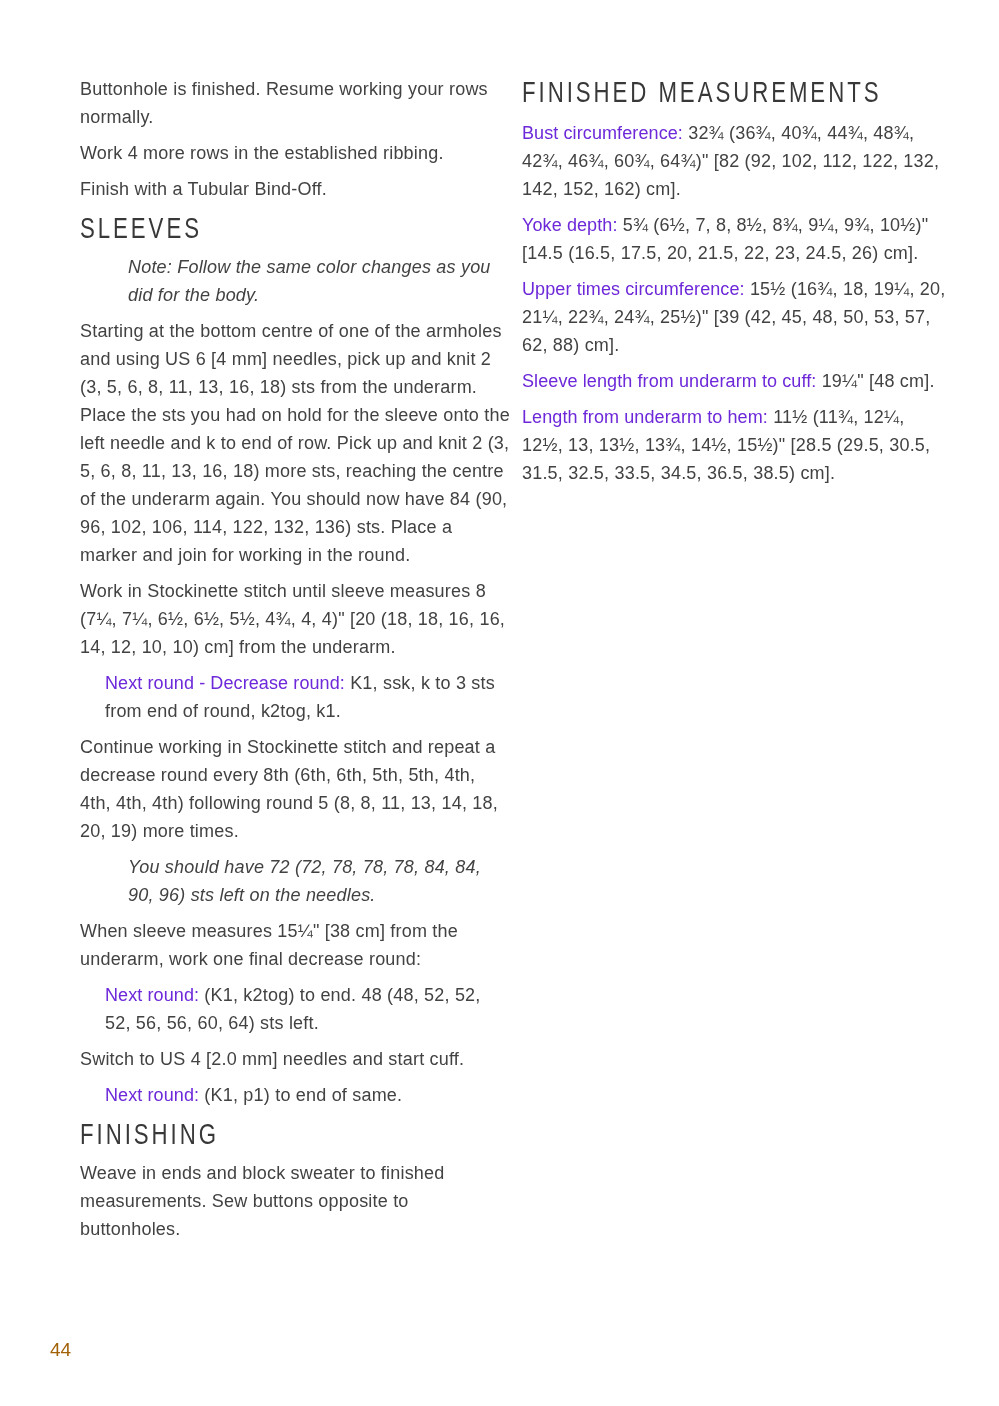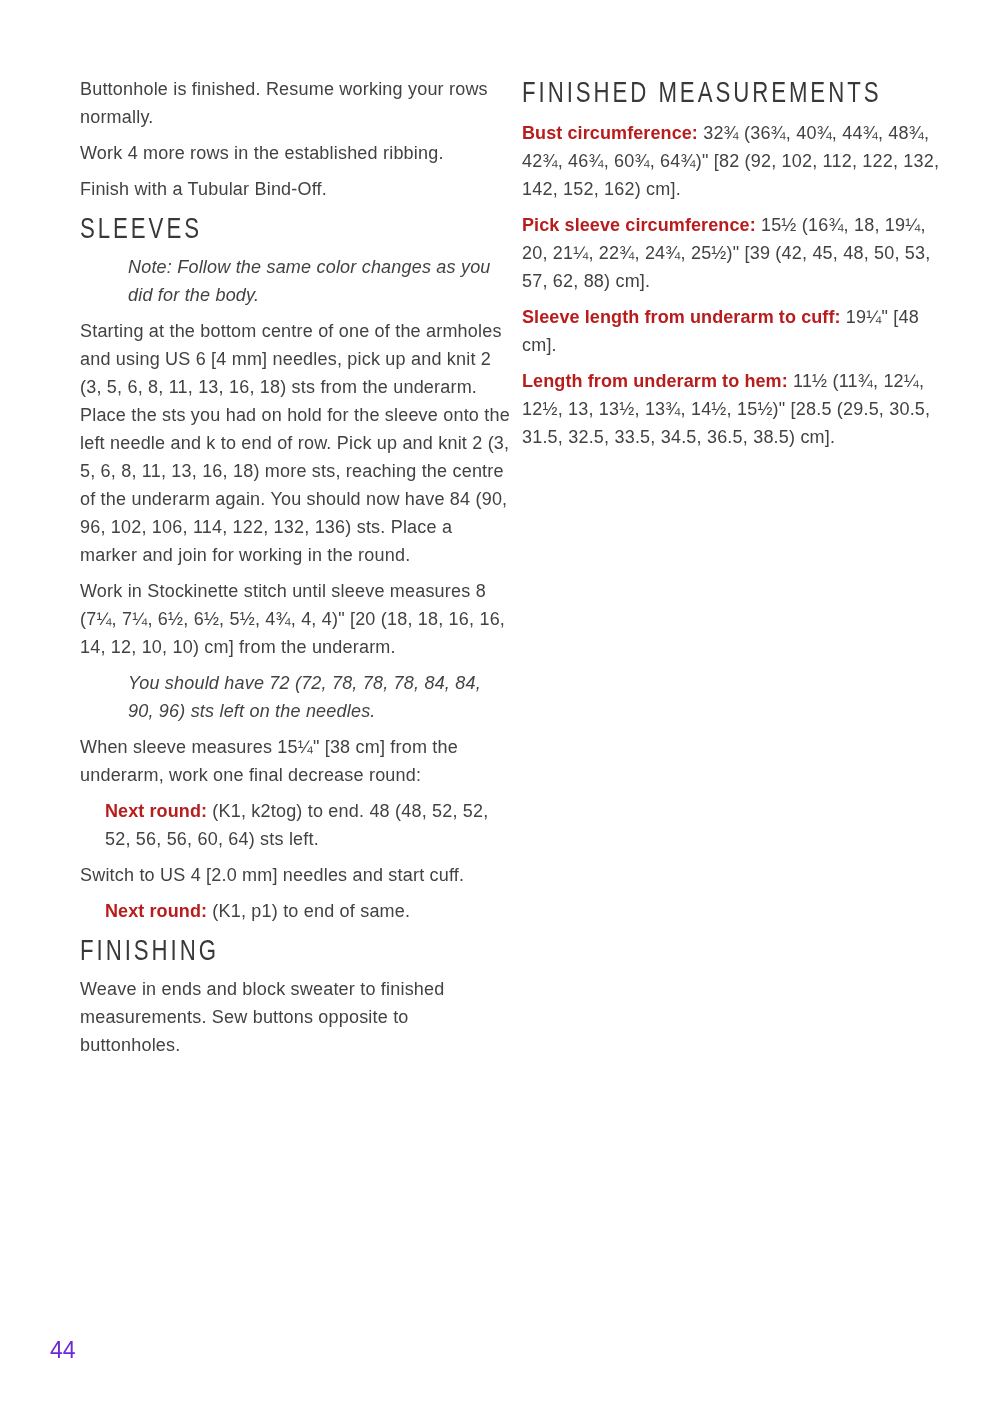--- a/index.html
+++ b/index.html
@@ -24,84 +24,87 @@
     font-size: 18px;
     line-height: 28px;
     letter-spacing: 0.2px;
     margin: 0 0 8px 0;
     font-weight: 400;
     color: #424242;
   }
   p.italic { font-style: italic; margin-left: 48px; }
   p.indent { padding-left: 25px; }
   p.body b, p.body strong {
-    font-weight: 700;
-    color: #b91c1c;
+    font-weight: 400;
+    color: #6d28d9;
     letter-spacing: 0.1px;
   }
   h2.heading {
     font-size: 30px;
     line-height: 34px;
     font-weight: 400;
     color: #383838;
     letter-spacing: 4px;
     margin: 8px 0 8px 0;
     white-space: nowrap;
     transform: scaleX(0.74);
     transform-origin: 0 50%;
   }
   h2.heading-right { margin: 0 0 10px 0; }
   .measure { margin-bottom: 9px; }
   .page-number {
     position: absolute;
     left: 50px;
     top: 1338px;
-    font-size: 23px;
+    font-size: 19px;
     line-height: 24px;
-    color: #6d28d9;
+    color: #a16207;
   }
 </style>
 </head>
 <body>
 
 <div class="page">
   <div class="columns">
 
     <div class="col col-left">
       <p class="body">Buttonhole is finished. Resume working your rows normally.</p>
       <p class="body">Work 4 more rows in the established ribbing.</p>
       <p class="body">Finish with a Tubular Bind-Off.</p>
 
       <h2 class="heading">SLEEVES</h2>
       <p class="body italic">Note: Follow the same color changes as you did for the body.</p>
       <p class="body">Starting at the bottom centre of one of the armholes and using US 6 [4 mm] needles, pick up and knit 2 (3, 5, 6, 8, 11, 13, 16, 18) sts from the underarm. Place the sts you had on hold for the sleeve onto the left needle and k to end of row. Pick up and knit 2 (3, 5, 6, 8, 11, 13, 16, 18) more sts, reaching the centre of the underarm again. You should now have 84 (90, 96, 102, 106, 114, 122, 132, 136) sts. Place a marker and join for working in the round.</p>
       <p class="body">Work in Stockinette stitch until sleeve measures 8 (7¼, 7¼, 6½, 6½, 5½, 4¾, 4, 4)" [20 (18, 18, 16, 16, 14, 12, 10, 10) cm] from the underarm.</p>
 
+      <p class="body indent"><strong>Next round - Decrease round:</strong> <span>K1, ssk, k to 3 sts from end of round, k2tog, k1.</span></p>
 
+      <p class="body">Continue working in Stockinette stitch and repeat a decrease round every 8th (6th, 6th, 5th, 5th, 4th, 4th, 4th, 4th) following round 5 (8, 8, 11, 13, 14, 18, 20, 19) more times.</p>
       <p class="body italic">You should have 72 (72, 78, 78, 78, 84, 84, 90, 96) sts left on the needles.</p>
       <p class="body">When sleeve measures 15¼" [38 cm] from the underarm, work one final decrease round:</p>
 
       <p class="body indent"><strong>Next round:</strong> <span>(K1, k2tog) to end. 48 (48, 52, 52, 52, 56, 56, 60, 64) sts left.</span></p>
 
       <p class="body">Switch to US 4 [2.0 mm] needles and start cuff.</p>
 
       <p class="body indent"><strong>Next round:</strong> <span>(K1, p1) to end of same.</span></p>
 
 
       <h2 class="heading">FINISHING</h2>
       <p class="body">Weave in ends and block sweater to finished measurements. Sew buttons opposite to buttonholes.</p>
     </div>
 
     <div class="col col-right">
       <h2 class="heading heading-right">FINISHED MEASUREMENTS</h2>
 
       <p class="body measure"><strong>Bust circumference:</strong> <span>32¾ (36¾, 40¾, 44¾, 48¾, 42¾, 46¾, 60¾, 64¾)" [82 (92, 102, 112, 122, 132, 142, 152, 162) cm].</span></p>
 
+      <p class="body measure"><strong>Yoke depth:</strong> <span>5¾ (6½, 7, 8, 8½, 8¾, 9¼, 9¾, 10½)" [14.5 (16.5, 17.5, 20, 21.5, 22, 23, 24.5, 26) cm].</span></p>
 
-      <p class="body measure"><strong>Pick sleeve circumference:</strong> <span>15½ (16¾, 18, 19¼, 20, 21¼, 22¾, 24¾, 25½)" [39 (42, 45, 48, 50, 53, 57, 62, 88) cm].</span></p>
+      <p class="body measure"><strong>Upper times circumference:</strong> <span>15½ (16¾, 18, 19¼, 20, 21¼, 22¾, 24¾, 25½)" [39 (42, 45, 48, 50, 53, 57, 62, 88) cm].</span></p>
 
       <p class="body measure"><strong>Sleeve length from underarm to cuff:</strong> <span>19¼" [48 cm].</span></p>
 
       <p class="body measure"><strong>Length from underarm to hem:</strong> <span>11½ (11¾, 12¼, 12½, 13, 13½, 13¾, 14½, 15½)" [28.5 (29.5, 30.5, 31.5, 32.5, 33.5, 34.5, 36.5, 38.5) cm].</span></p>
     </div>
 
   </div>
 
   <div class="page-number">44</div>
 </div>

